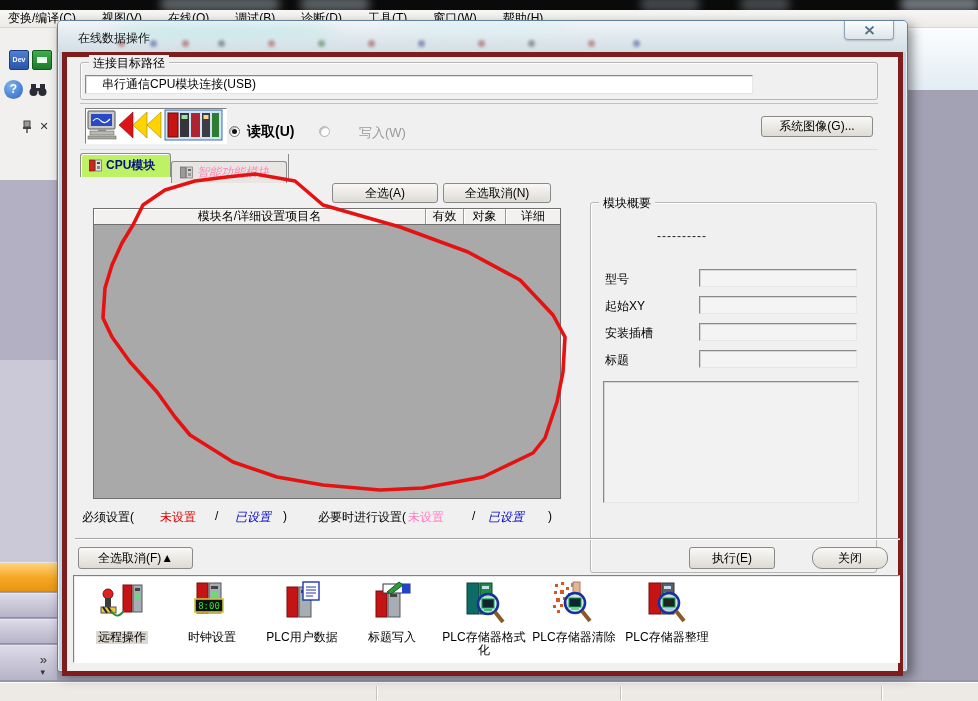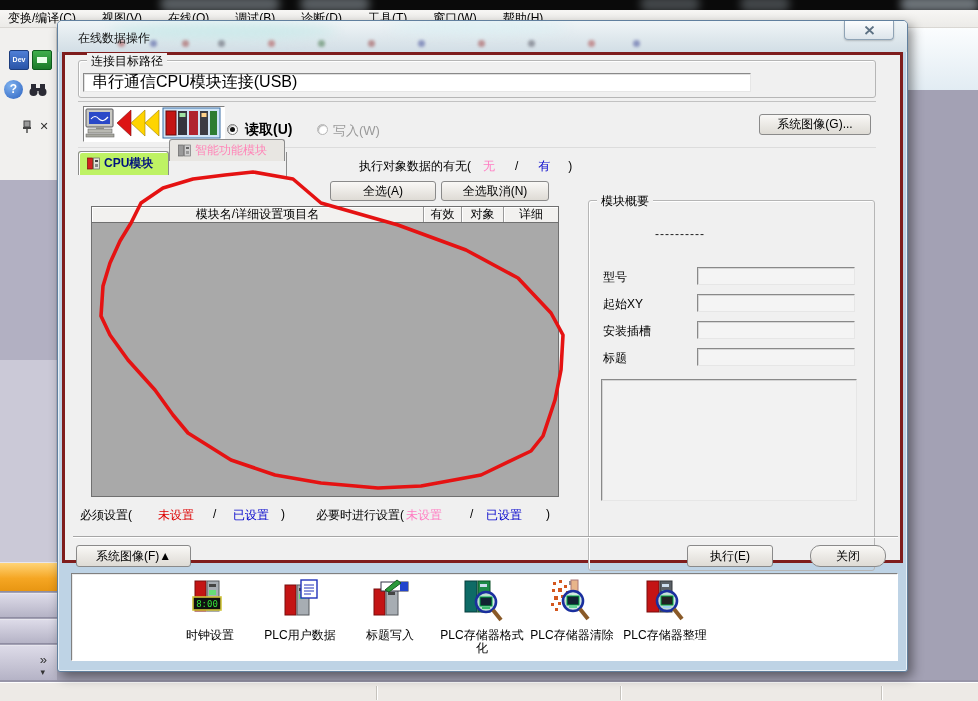--- a/index.html
+++ b/index.html
@@ -38,41 +38,41 @@
   #statusbar { left:0; top:682px; width:978px; height:19px; background:#edeae6; border-top:1px solid #fff; box-shadow:0 -2px 0 #9795a8; }
   #statusbar .sdiv { position:absolute; top:3px; width:1px; height:14px; background:#c6c3bd; box-shadow:1px 0 0 #fff; }
 
   
   #dialog { left:57px; top:20px; width:851px; height:652px; background:#bed3e5; border:1px solid #61809e; border-radius:5px 5px 3px 3px; padding:0 4px 6px; box-shadow:inset 0 0 0 1px rgba(255,255,255,.65), 4px 5px 12px rgba(0,0,0,.45); }
   #titlebar { position:relative; height:31px; margin:0 -4px; border-radius:4px 4px 0 0; background:linear-gradient(#f0f5f7,#dfe8ed 55%,#d2dee6); overflow:hidden; }
   #titlebar .streak { position:absolute; border-radius:50%; filter:blur(6px); }
   #titlebar .dot { position:absolute; width:7px; height:7px; top:19px; border-radius:50%; filter:blur(1.5px); opacity:.55; }
   #dlg-title { position:absolute; left:20px; top:9px; font-size:12px; color:#111; }
   #dlg-close { position:absolute; right:13px; top:0; width:50px; height:19px; border:1px solid #8fa3b5; border-top:none; border-radius:0 0 4px 4px; background:linear-gradient(#fcfdfe,#dde5eb); display:flex; align-items:center; justify-content:center; box-shadow:0 1px 2px rgba(0,0,0,.2); }
-  #client { position:relative; width:841px; height:511px; background:#f0f0f0; border:3px solid #7f1d1d; }
+  #client { position:relative; width:841px; height:624px; background:#f0f0f0; border:5px solid #7f1d1d; }
 
   .groupbox { position:absolute; border:1px solid #b6b6b6; border-radius:3px; box-shadow:inset 1px 1px 0 #fff; }
   .grouplabel { position:absolute; top:-8px; left:8px; background:#f0f0f0; padding:0 4px; }
 
   .field { border:1px solid #898989; border-right-color:#e6e6e6; border-bottom-color:#e6e6e6; background:#fff; box-shadow:inset 1px 1px 0 rgba(0,0,0,.12); }
-  input.field { font-family:inherit; font-size:16px; padding:1px 8px; outline:none; }
+  input.field { font-family:inherit; font-size:12px; padding:1px 16px; outline:none; }
   .btn { border:1px solid #8a8a8a; border-radius:3px; background:linear-gradient(#f9f8f6,#eceae6 48%,#dedbd5); font-size:12px; display:flex; align-items:center; justify-content:center; cursor:default; }
 
   
   #mode-row { left:13px; top:46px; width:798px; height:47px; border-top:1px solid #c2c2c2; border-bottom:1px solid #dcdcdc; }
   #mode-graphic { left:5px; top:5px; width:142px; height:36px; background:#fff; border:1px solid; border-color:#7f7f7f #fff #fff #7f7f7f; }
   .radio { width:11px; height:11px; border-radius:50%; background:#fff; border:1px solid #777; box-shadow:inset 1px 1px 1px rgba(0,0,0,.3); }
   .radio.sel::after { content:""; display:block; width:5px; height:5px; margin:2px; border-radius:50%; background:#111; }
   #read-label { font-size:14px; font-weight:bold;text-align:center; }
-  #write-label { font-size:13px; color:#9a9a9a; }
+  #write-label { font-size:13px; color:#9a9a9a;margin-left:24px; }
 
   
   .tab { position:absolute; height:24px; display:flex; align-items:center; gap:4px; padding:0 8px; border:1px solid #8c8c8c; border-bottom:none; border-radius:3px 3px 0 0; }
   #tab-cpu { left:13px; top:96px; width:91px; background:#bef264; box-shadow:inset 1px 1px 0 #fff; z-index:2; color:#00117e; font-weight:bold; }
-  #tab-intel { left:104px; top:84px; width:116px; height:22px; background:#e8e6e2; color:#ff86b8; }
+  #tab-intel { left:104px; top:104px; width:116px; height:22px; background:#e8e6e2; color:#ff86b8;font-style:italic; }
   #tab-divider { left:221px; top:97px; width:1px; height:24px; background:#8c8c8c; }
   #presence { left:294px; top:103px; white-space:nowrap; }
   #presence .none { color:#ff7cc2; margin-left:12px; }
   #presence .slash { margin-left:20px; }
   #presence .yes { color:#0000cc; margin-left:20px; }
   #presence .close-paren { margin-left:18px; }
 
   
   #tbl { left:26px; top:151px; width:468px; height:291px; border:1px solid #707070; background:#a9a9a9; }
   #tbl .hrow { display:flex; height:16px; background:#f2f1ef; border-bottom:1px solid #707070; }
@@ -82,21 +82,21 @@
   
   #module-group { left:523px; top:145px; width:287px; height:371px; }
   #module-group .dashes { position:absolute; left:66px; top:26px; letter-spacing:1px; color:#222; }
   .mrow-label { position:absolute; left:14px; }
   .mfield { position:absolute; left:108px; width:158px; height:18px; background:#f4f4f4; }
   #module-text { position:absolute; left:12px; top:178px; width:256px; height:122px; background:#f2f2f2; }
 
   
   #setting-status { left:15px; top:452px; width:540px; height:16px; }
   #setting-status span { position:absolute; white-space:nowrap; }
-  .c-red { color:#dd0000; } .c-blue { color:#0000cc; } .c-pink { color:#ff7cc2; }
+  .c-red { color:#dd0000; } .c-blue { color:#0000cc;font-style:italic; } .c-pink { color:#ff7cc2; }
   #sep-line { left:8px; top:481px; width:825px; height:2px; border-top:1px solid #a6a6a6; border-bottom:1px solid #fff; }
   #related-btn { left:11px; top:490px; width:115px; height:22px; }
   #exec-btn { left:622px; top:490px; width:86px; height:22px; }
   #close-btn { left:745px; top:490px; width:76px; height:22px;border-radius:10px; }
 
   #icons-panel { left:6px; top:518px; width:827px; height:88px; background:#fff; border:1px solid; border-color:#808080 #fff #fff #808080; box-shadow:inset 1px 1px 0 rgba(0,0,0,.08); }
   .plc-item { position:absolute; top:5px; width:88px; text-align:center; }
   .plc-item svg { display:inline-block; }
   .plc-item .lbl { margin-top:1px; font-size:12px; line-height:13px; }
   .plc-item .lbl.hl { background:#dcd9d2; display:inline-block; padding:0 2px; }
@@ -238,23 +238,20 @@
       <svg width="13" height="13">
         <rect x="0.5" y="1" width="5" height="11" fill="#9a9a9a" stroke="#666" stroke-width=".7"></rect>
         <rect x="6.5" y="1" width="6" height="11" fill="#cfcfcf" stroke="#777" stroke-width=".7"></rect>
         <rect x="8" y="3" width="3" height="2" fill="#666"></rect>
           <rect x="8" y="7" width="3" height="3" fill="#999"></rect>
       </svg>
       <span>智能功能模块</span>
     </div>
     <div class="abs" id="tab-divider"></div>
 
-    <div class="abs" id="presence">
-      <span>执行对象数据的有无(</span><span class="none">无</span><span class="slash">/</span><span class="yes">有</span><span class="close-paren">)</span>
-    </div>
 
     <div class="abs btn" style="left:265px;top:126px;width:106px;height:20px;">全选(A)</div>
     <div class="abs btn" style="left:376px;top:126px;width:108px;height:20px;">全选取消(N)</div>
 
     <div class="abs" id="tbl">
       <div class="hrow">
         <div class="hc" style="width:332px;">模块名/详细设置项目名</div>
         <div class="hc" style="width:38px;">有效</div>
         <div class="hc" style="width:42px;">对象</div>
         <div class="hc" style="flex:1;">详细</div>
@@ -283,25 +280,39 @@
       <span style="left:153px;" class="c-blue">已设置</span>
       <span style="left:201px;">)</span>
       <span style="left:236px;">必要时进行设置(</span>
       <span style="left:326px;" class="c-pink">未设置</span>
       <span style="left:390px;">/</span>
       <span style="left:406px;" class="c-blue">已设置</span>
       <span style="left:466px;">)</span>
     </div>
 
     <div class="abs" id="sep-line"></div>
-    <div class="abs btn" id="related-btn">系统图像(F)▲</div>
+    <div class="abs btn" id="related-btn">全选取消(F)▲</div>
     <div class="abs btn" id="exec-btn">执行(E)</div>
     <div class="abs btn" id="close-btn">关闭</div>
 
     <div class="abs" id="icons-panel">
+      <div class="plc-item" style="left:4px;">
+        <svg width="46" height="46">
+          <rect x="24" y="4" width="9" height="27" fill="#c41414" stroke="#7a0c0c"></rect>
+          <rect x="34" y="4" width="9" height="27" fill="#a7adb3" stroke="#55585c"></rect>
+          <rect x="36" y="7" width="5" height="3" fill="#444"></rect>
+            <rect x="36" y="13" width="5" height="5" fill="#6d7"></rect>
+          <circle cx="9" cy="13" r="5" fill="#e02020" stroke="#801010"></circle>
+          <rect x="6" y="17" width="6" height="9" fill="#3a3a3a"></rect>
+          <rect x="2" y="26" width="15" height="6" fill="#e8c53a" stroke="#555"></rect>
+          <path d="M4 26 l4 6 M9 26 l4 6" stroke="#222" stroke-width="2"></path>
+          <path d="M12 30 C 18 38, 21 34, 25 30" stroke="#2a8f2a" stroke-width="2" fill="none"></path>
+        </svg>
+        <div class="lbl hl">远程操作</div>
+      </div>
       <div class="plc-item" style="left:94px;">
         <svg width="46" height="46">
           <rect x="8" y="2" width="11" height="30" fill="#c41414" stroke="#7a0c0c"></rect>
           <rect x="20" y="2" width="12" height="30" fill="#a7adb3" stroke="#55585c"></rect>
           <rect x="22" y="5" width="7" height="3" fill="#444"></rect>
             <rect x="22" y="11" width="7" height="5" fill="#6d7"></rect>
           <rect x="6" y="18" width="28" height="13" fill="#101010" stroke="#cfc33a" stroke-width="1.6"></rect>
           <text x="20" y="28" text-anchor="middle" font-size="9" fill="#35e03a" font-family="DejaVu Sans Mono, monospace">8:00</text>
         </svg>
         <div class="lbl">时钟设置</div>

